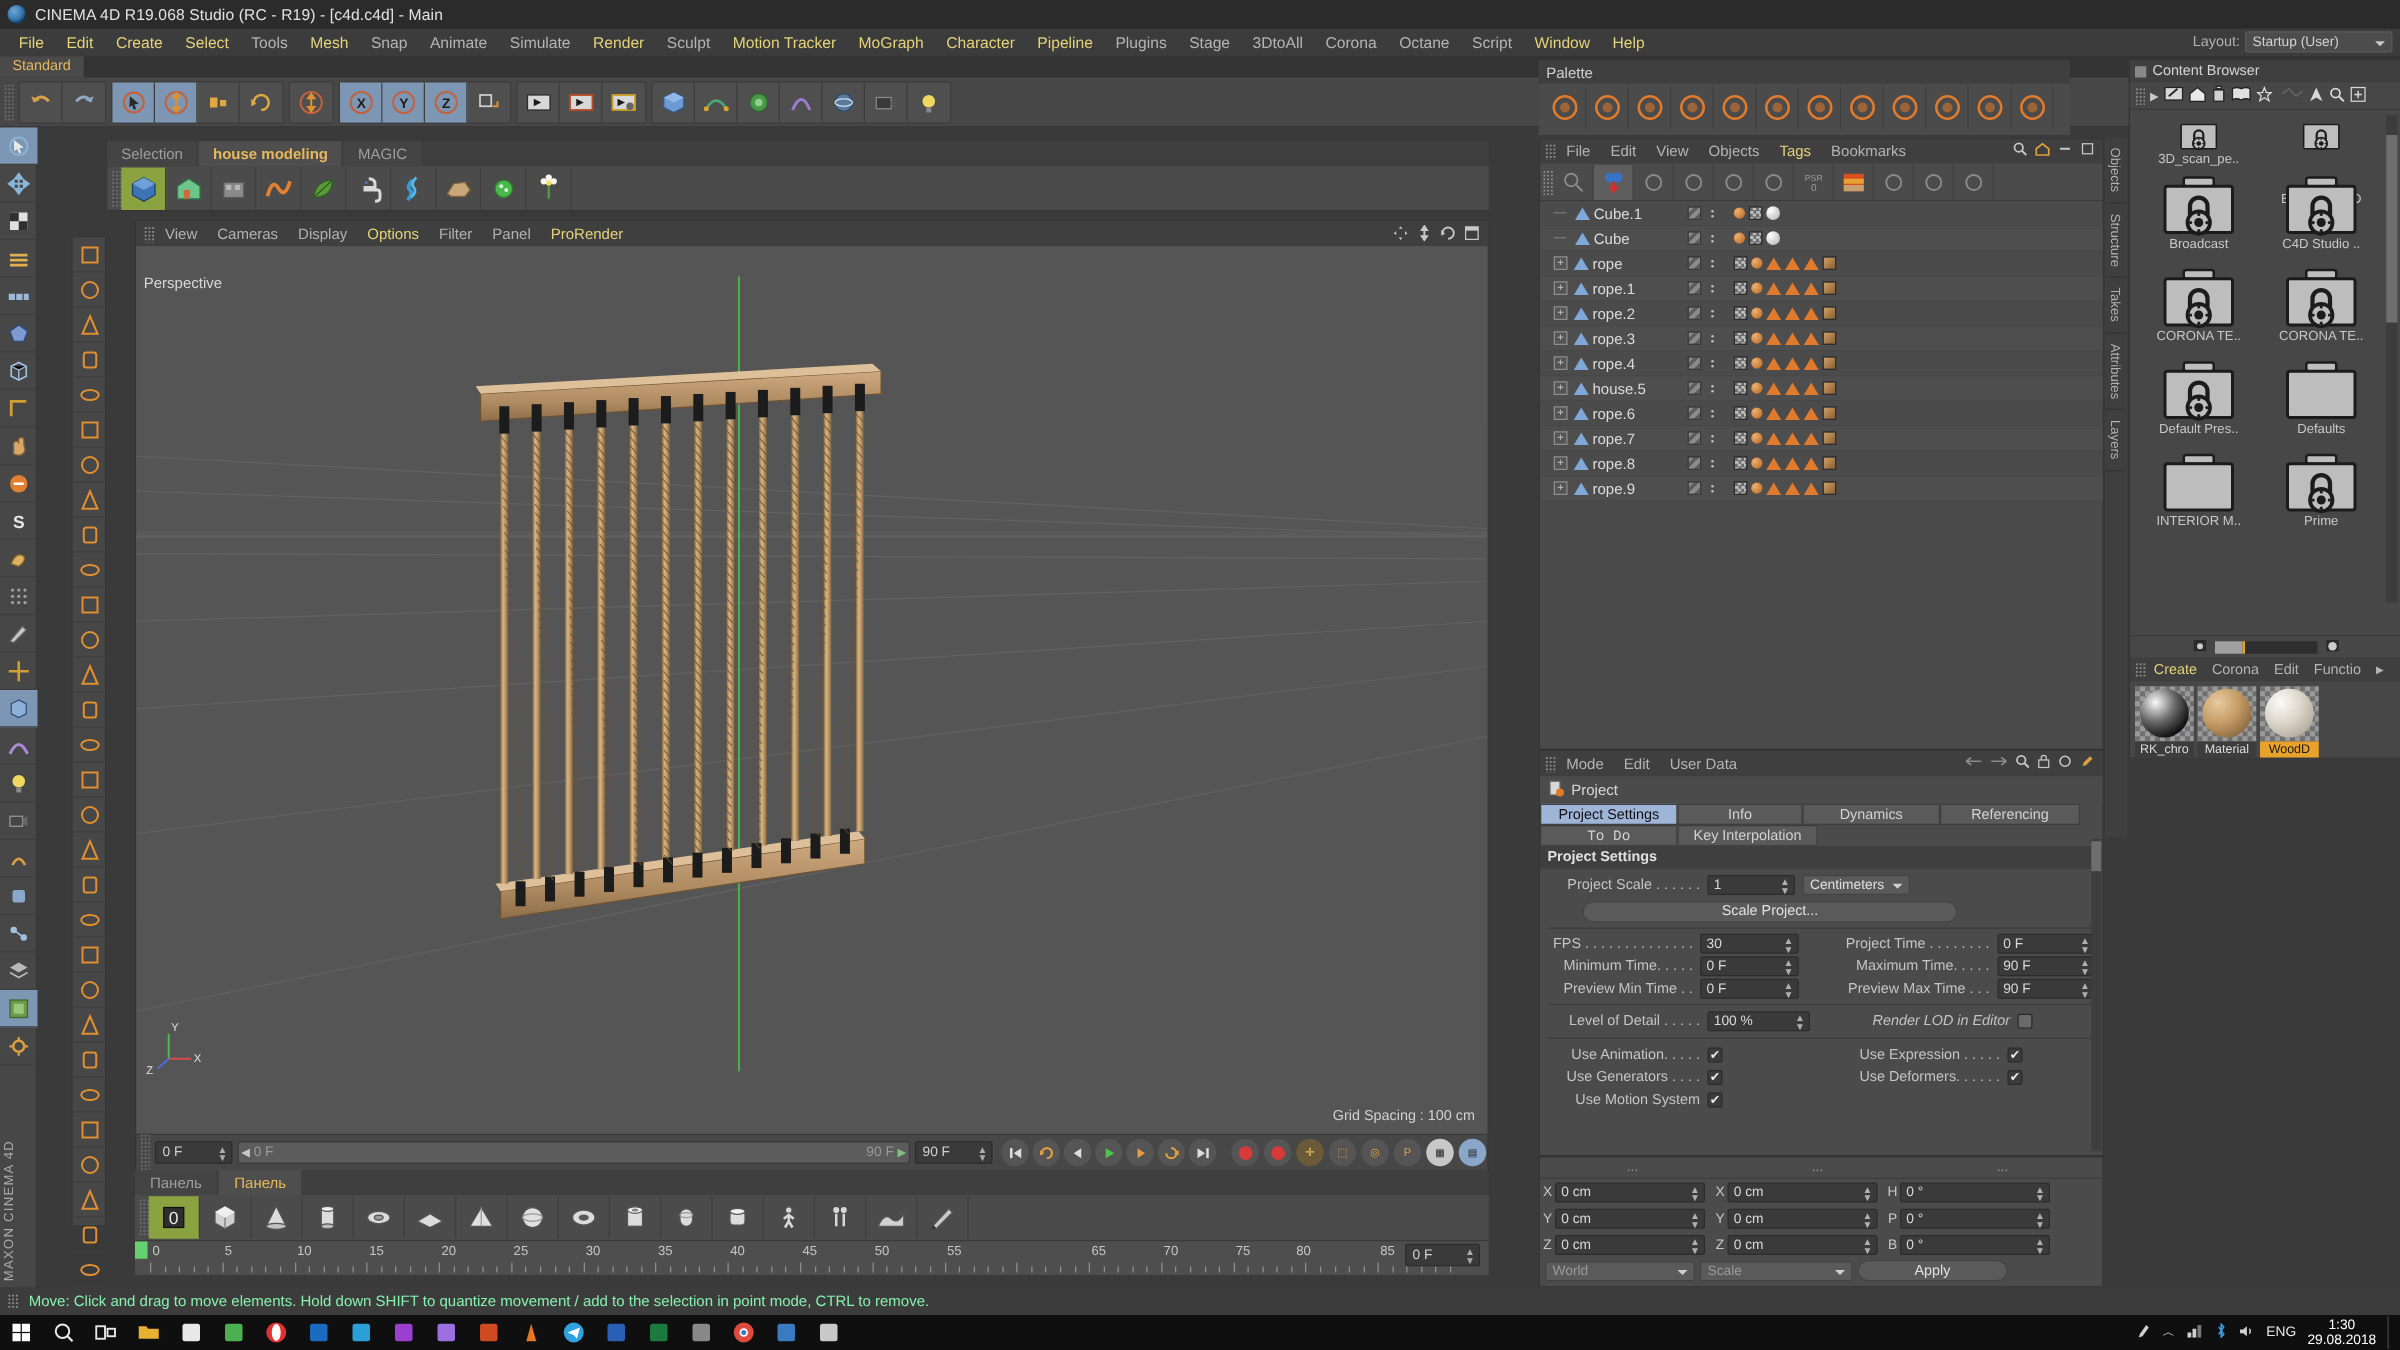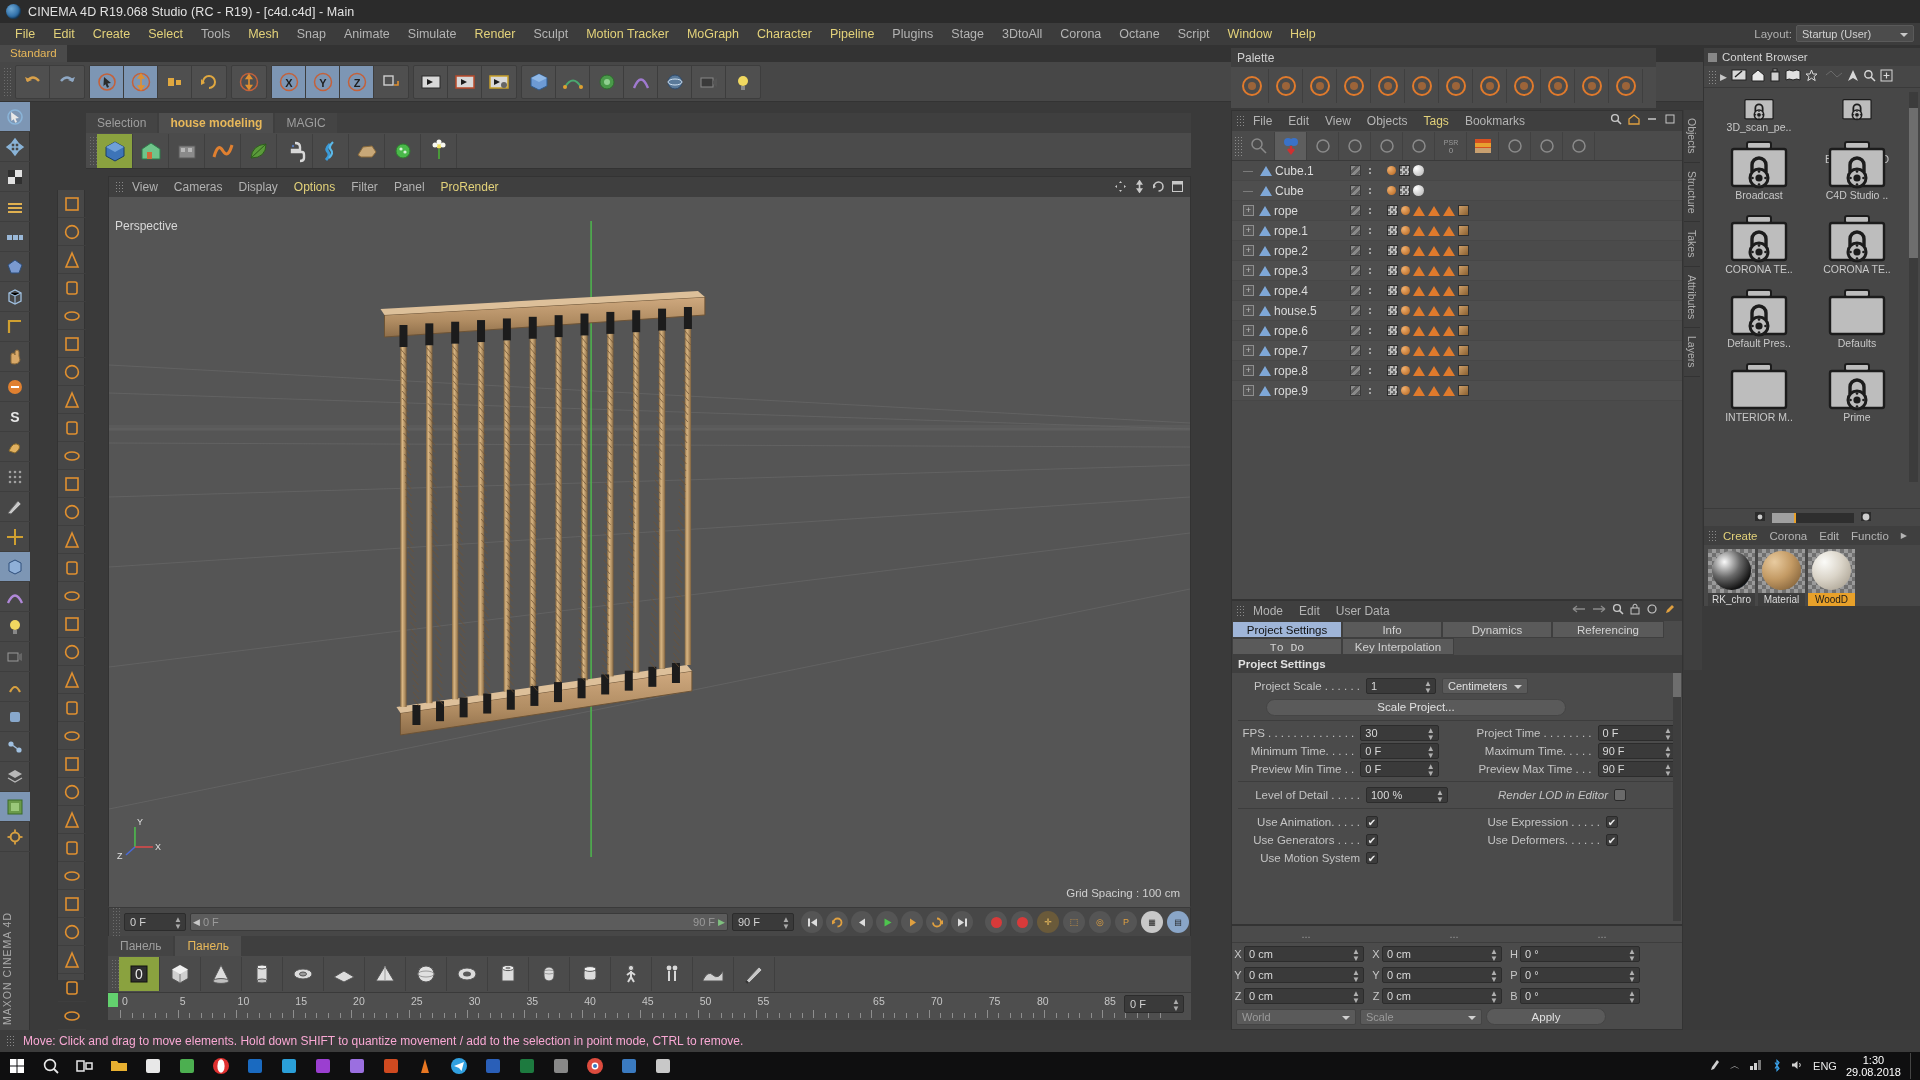--- a/index.html
+++ b/index.html
@@ -123,21 +123,21 @@
   
   .ruler { position:absolute; left:108px; top:992px; width:1083px; height:28px; background:#4e4e4e;
     border-top:1px solid #3a3a3a; overflow:hidden; }
   .ruler .tick { position:absolute; top:2px; font-size:10.5px; color:#c6c6c6; }
   .ruler .tmark { position:absolute; bottom:2px; width:1px; height:5px; background:#8e8e8e; }
   .ruler .cursor { position:absolute; left:0; top:0; width:10px; height:14px; background:#63d16e; }
 
   
   .statusbar { position:absolute; left:0; top:1030px; width:1920px; height:22px; background:#3c3c3c;
     display:flex; align-items:center; padding-left:6px; }
-  .statusbar .txt { font-size:12px; color:#f9a8d4; margin-left:8px; }
+  .statusbar .txt { font-size:12px; color:#86efac; margin-left:8px; }
 
   
   .taskbar { position:absolute; left:0; top:1052px; width:1920px; height:28px; background:#0f0f10;
     display:flex; align-items:center; }
   .tbico { width:34px; height:28px; display:flex; align-items:center; justify-content:center; }
   .tray { position:absolute; right:0; top:0; height:28px; display:flex; align-items:center;
     padding-right:4px; gap:9px; color:#e8e8e8; font-size:11px; }
   .clock { text-align:center; line-height:12px; font-size:11px; color:#fff; }
 
   
@@ -2306,20 +2306,29 @@
           <rect x="1" y="5" width="8" height="6" stroke="#c8c8c8" fill="none"></rect>
           <path d="M3 5 V3.2 A2 2 0 0 1 7 3.2 V5" stroke="#c8c8c8" fill="none"></path>
         </svg></span>
     <span><svg width="12" height="12" viewBox="0 0 12 12">
           <circle cx="6" cy="6" r="4" stroke="#c8c8c8" fill="none" stroke-width="1.2"></circle>
         </svg></span>
     <span><svg width="12" height="12" viewBox="0 0 12 12">
           <path d="M2 10 L3 7 L8 2 L10 4 L5 9 Z" fill="#e0a040"></path>
         </svg></span>
   </div>
+  <div class="am-obj">
+    <span style="margin-right:5px;">
+      <svg width="14" height="14" viewBox="0 0 14 14">
+          <rect x="2" y="1" width="8" height="11" fill="#d8d8d8" stroke="#666"></rect>
+          <circle cx="10" cy="10" r="3.2" fill="#e07a2c"></circle>
+        </svg>
+    </span>
+    <span>Project</span>
+  </div>
   <div class="am-tabs" id="amtabs1">
       <div class="am-tab act" style="width: 110px;">Project Settings</div>
       <div class="am-tab" style="width: 100px;">Info</div>
       <div class="am-tab" style="width: 110px;">Dynamics</div>
       <div class="am-tab" style="width: 112px;">Referencing</div>
     </div>
   <div class="am-tabs" id="amtabs2">
       <div class="am-tab" style="width: 110px; font-family: Liberation Mono, monospace;">To Do</div>
       <div class="am-tab" style="width: 112px;">Key Interpolation</div>
     </div>

